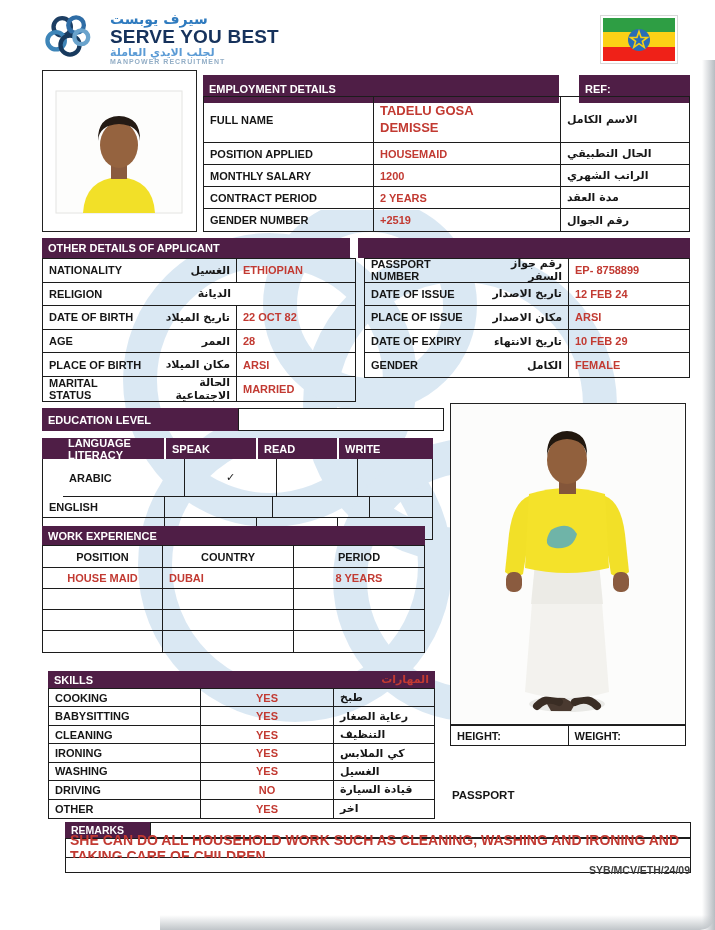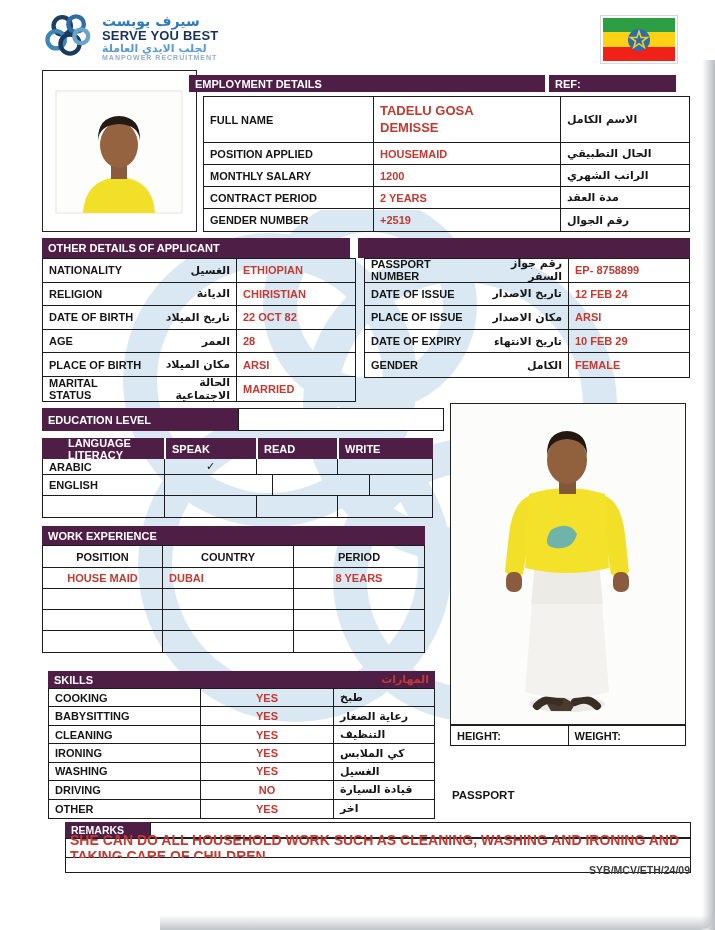--- a/index.html
+++ b/index.html
@@ -7,24 +7,24 @@
   .page{position:relative;width:715px;height:930px;background:#ffffff;overflow:hidden;
         font-family:"Liberation Sans","DejaVu Sans",sans-serif;color:#161616;}
   .abs{position:absolute;}
   .z1{z-index:2;}
   
   .edge-right{left:702px;top:60px;width:13px;height:870px;background:linear-gradient(to right,rgba(180,185,190,0),#b7bcc1);z-index:3;}
   .edge-bottom{left:160px;top:915px;width:555px;height:15px;background:linear-gradient(to bottom,rgba(180,185,190,0),#c0c5c9);border-bottom-right-radius:16px;z-index:3;}
   
   .watermark{left:70px;top:210px;width:600px;height:540px;opacity:.42;z-index:1;}
   
-  .logo{left:44px;top:12px;display:flex;align-items:center;gap:6px;z-index:2;}
+  .logo{left:44px;top:12px;display:flex;align-items:center;gap:14px;z-index:2;}
   .logo-text{display:flex;flex-direction:column;line-height:1.05;}
   .logo-ar{color:#2f7bbf;font-weight:bold;font-size:14px;font-family:"DejaVu Sans",sans-serif;}
-  .logo-en{color:#16325c;font-weight:bold;font-size:13px;letter-spacing:.2px;}
+  .logo-en{color:#16325c;font-weight:bold;font-size:19px;letter-spacing:.2px;}
   .logo-ar2{color:#5b9bd5;font-weight:bold;font-size:11px;font-family:"DejaVu Sans",sans-serif;}
   .logo-tag{color:#93aec6;font-weight:bold;font-size:7px;letter-spacing:1px;}
   
   .flag{left:600px;top:15px;width:78px;height:49px;background:#fff;border:1px solid #d8d8d8;padding:2px;z-index:2;}
   .flag-in{position:relative;width:100%;height:100%;}
   .fs{position:absolute;left:0;width:100%;height:33.4%;}
   .fs.g{top:0;background:#2e9e44;}
   .fs.y{top:33.3%;background:#fcd116;}
   .fs.r{top:66.6%;background:#ef2118;}
   
@@ -34,21 +34,21 @@
   .row:last-child{border-bottom:none;}
   .cell{border-right:1px solid #1c1c1c;display:flex;align-items:center;padding:0 6px;font-size:11px;}
   .cell:last-child{border-right:none;}
   .lab{font-weight:bold;}
   .val{color:#c23a32;font-weight:bold;}
   .ar{font-family:"DejaVu Sans",sans-serif;font-weight:bold;direction:rtl;}
   .prewrap{white-space:pre-line;line-height:1.25;}
   .ctr{justify-content:center;text-align:center;}
   .rt{justify-content:flex-end;text-align:right;}
   
-  .emp-hdr{left:189px;top:75px;width:487px;height:17px;display:flex;gap:4px;z-index:2;}
+  .emp-hdr{left:203px;top:75px;width:487px;height:28px;display:flex;gap:20px;z-index:2;}
   .emp-body{left:203px;top:96px;width:487px;}
   .emp-body .c1{width:170px;}
   .emp-body .c2{width:187px;}
   .emp-body .c3{flex:1;}
   
   .od-left .c1{width:194px;justify-content:space-between;}
   .od-left .c2{flex:1;}
   .od-right .c1{width:204px;justify-content:space-between;}
   .od-right .c2{flex:1;}
   .h23 .row{height:23.6px;}
@@ -180,21 +180,20 @@
           <span class="lab">NATIONALITY</span>
           <span class="ar">الغسيل</span>
         </div>
       <div class="cell c2 val">ETHIOPIAN</div>
     </div>
     <div class="row">
       <div class="cell c1">
           <span class="lab">RELIGION</span>
           <span class="ar">الديانة</span>
         </div>
-      <div class="cell c2 val">CHIRISTIAN</div>
     </div>
     <div class="row">
       <div class="cell c1">
           <span class="lab">DATE OF BIRTH</span>
           <span class="ar">تاريخ الميلاد</span>
         </div>
       <div class="cell c2 val">22  OCT 82</div>
     </div>
     <div class="row">
       <div class="cell c1">
@@ -261,21 +260,21 @@
   <div class="abs z1" style="left:238px;top:408px;width:206px;height:23px;border:1.3px solid #1c1c1c;background:#fff;"></div>
 
   <div class="abs z1" style="left:42px;top:438px;width:391px;">
     <div class="lang-hdr">
       <div class="hcell" style="width:122px;">LANGUAGE LITERACY</div>
       <div class="hcell" style="width:92px;">SPEAK</div>
       <div class="hcell" style="width:81px;">READ</div>
       <div class="hcell" style="flex:1;">WRITE</div>
     </div>
     <div class="tbl lang" style="border-top:none;">
-      <div class="row" style="height:16px;">
+      <div class="row" style="height:38px;margin-left:20px;">
         <div class="cell c1 lab">ARABIC</div>
         <div class="cell c2 ctr">✓</div>
         <div class="cell c3"></div>
         <div class="cell c4"></div>
       </div>
       <div class="row" style="height:21px;gap:16px;">
         <div class="cell c1 lab">ENGLISH</div>
         <div class="cell c2 ctr"></div>
         <div class="cell c3"></div>
         <div class="cell c4"></div>

